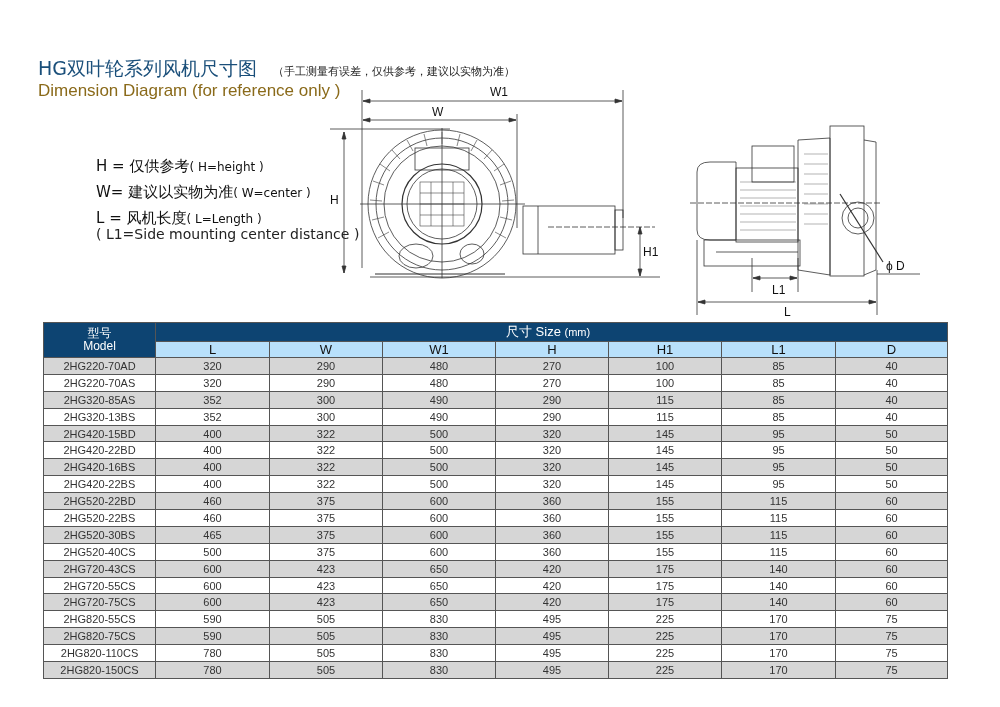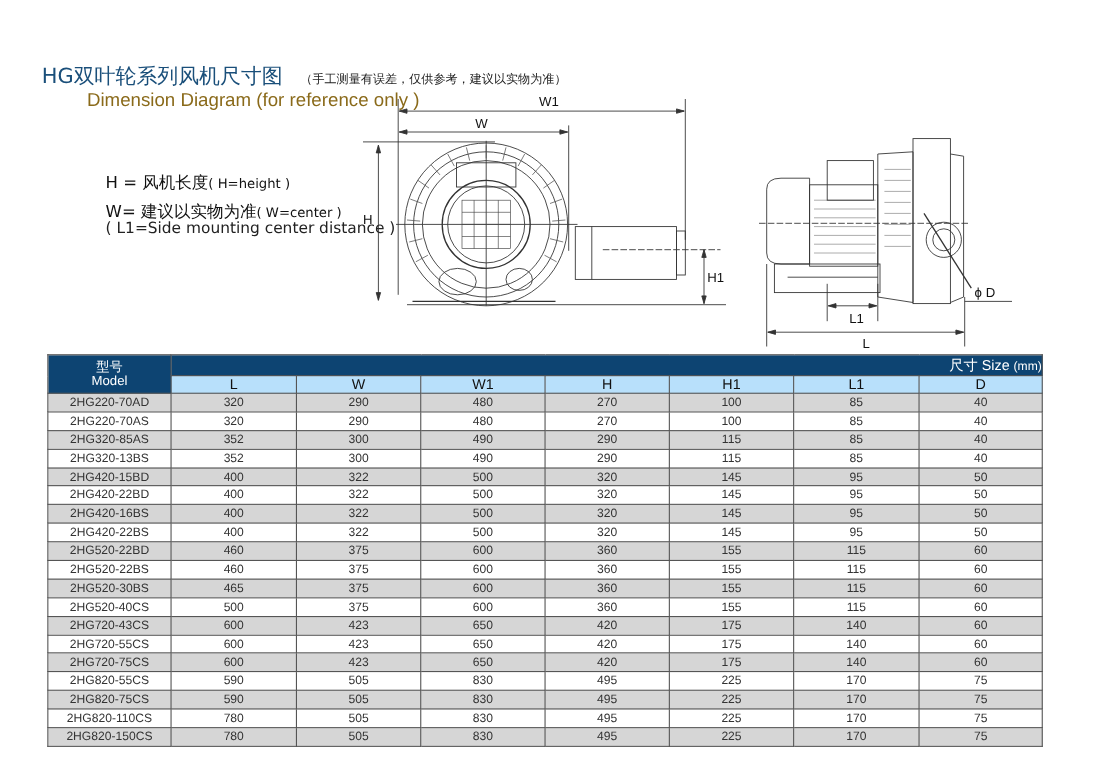--- a/index.html
+++ b/index.html
@@ -1,52 +1,53 @@
 <!DOCTYPE html>
 <html><head>
 <meta charset="utf-8">
 <style>
   * { box-sizing: border-box; margin: 0; padding: 0; }
   html, body { width: 1000px; height: 707px; background: #ffffff; overflow: hidden; }
   body { position: relative; font-family: "DejaVu Sans", "Liberation Sans", sans-serif; color: #222; }
 
   .title-cn { position: absolute; left: 38px; top: 56px; font-size: 19px; color: #1a4f7a; letter-spacing: 0px; white-space: nowrap; }
   .title-cn .note { font-size: 11px; color: #222; margin-left: 16px; }
-  .title-en { position: absolute; left: 38px; top: 81px; font-family: "Liberation Sans", sans-serif; font-size: 17px; color: #8a6a1a; white-space: nowrap; margin-left: 41px; }
+  .title-en { position: absolute; left: 38px; top: 81px; font-family: "Liberation Sans", sans-serif; font-size: 17px; color: #8a6a1a; white-space: nowrap; }
 
   .legend { position: absolute; left: 96px; top: 155px; width: 230px; }
   .legend .row { font-size: 15px; color: #111; height: 26px; line-height: 22px; white-space: nowrap; }
   .legend .row small { font-size: 12px; }
   .legend .sub { font-size: 14px; margin-top: -7px; white-space: nowrap; }
 
   .diagram { position: absolute; }
   .diagram svg { display: block; }
   .dim-label { font-family: "Liberation Sans", sans-serif; font-size: 12px; fill: #111; }
 
   table.spec { position: absolute; left: 43px; top: 322px; border-collapse: collapse; width: 904px; font-family: "Liberation Sans", sans-serif; font-size: 11px; table-layout: fixed; }
   table.spec th, table.spec td { text-align: center; border: 1px solid #555; padding: 0; }
   table.spec th.model-h { background: #0d4472; color: #fff; font-weight: normal; font-size: 12px; line-height: 13px; width: 112px; }
-  table.spec th.size-h { background: #0d4472; color: #fff; font-weight: normal; text-align: right; padding-left: 350px; height: 18px; font-size: 13px; border-bottom: none; }
+  table.spec th.size-h { background: #0d4472; color: #fff; font-weight: normal; text-align: left; padding-left: 350px; height: 18px; font-size: 13px; border-bottom: none; }
   table.spec th.size-h .unit { font-size: 11px; }
   table.spec th.col-h { background: #b8e0fb; color: #111; font-weight: normal; font-size: 13px; height: 16px; }
   table.spec td { height: 16.9px; color: #333; }
   table.spec tr.odd td { background: #d6d6d6; }
   table.spec tr.even td { background: #ffffff; }
 </style>
 </head>
 <body>
 
 <div class="title-cn">
   <span>HG双叶轮系列风机尺寸图</span><span class="note">（手工测量有误差，仅供参考，建议以实物为准）</span>
 </div>
 <div class="title-en">Dimension Diagram (for reference only )</div>
 
 <div class="legend">
-  <div class="row"><span>H = 风机长度</span><small>( H=height )</small></div>
+  <div class="row"><span>H = 仅供参考</span><small>( H=height )</small></div>
   <div class="row"><span>W= 建议以实物为准</span><small>( W=center )</small></div>
+  <div class="row"><span>L = 风机长度</span><small>( L=Length )</small></div>
   <div class="sub">( L1=Side mounting center distance )</div>
 </div>
 
 <div class="diagram" style="left:320px; top:78px;">
   <svg width="340" height="210" viewBox="0 0 340 210">
     <g stroke="#333" fill="none" stroke-width="0.8">
 
       <line x1="42" y1="12" x2="42" y2="190"></line>
       <line x1="303" y1="12" x2="303" y2="140"></line>
       <line x1="43" y1="23" x2="302" y2="23"></line>

